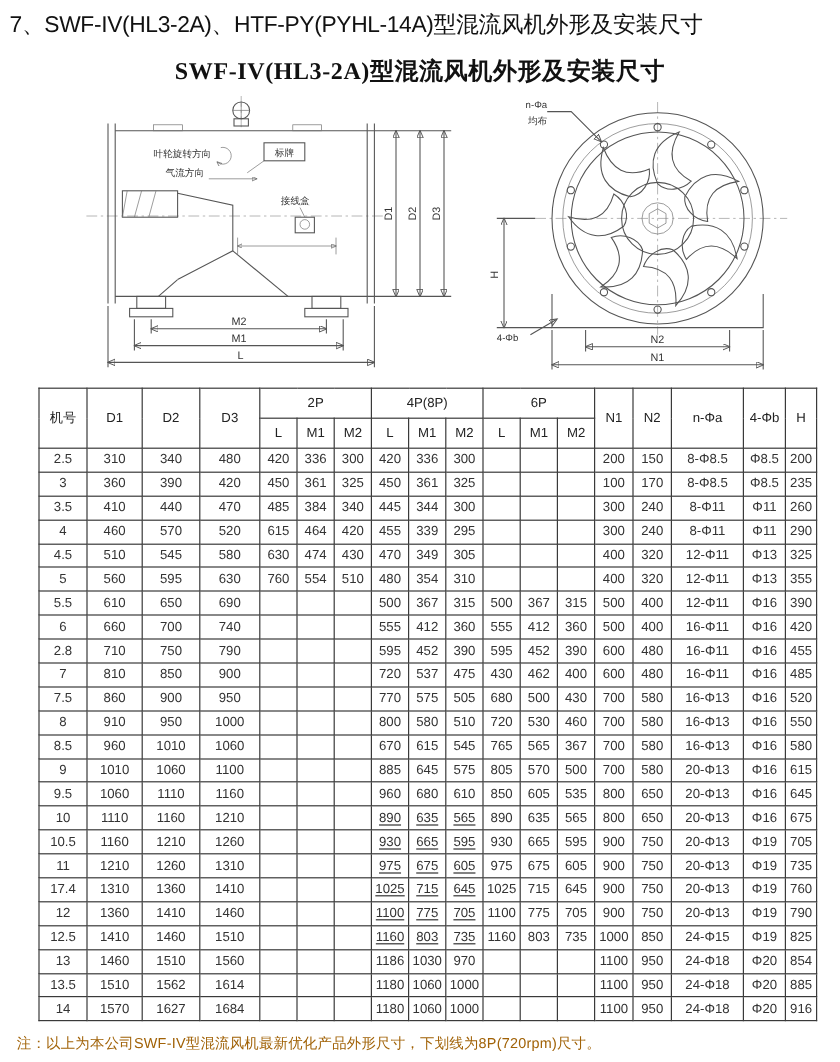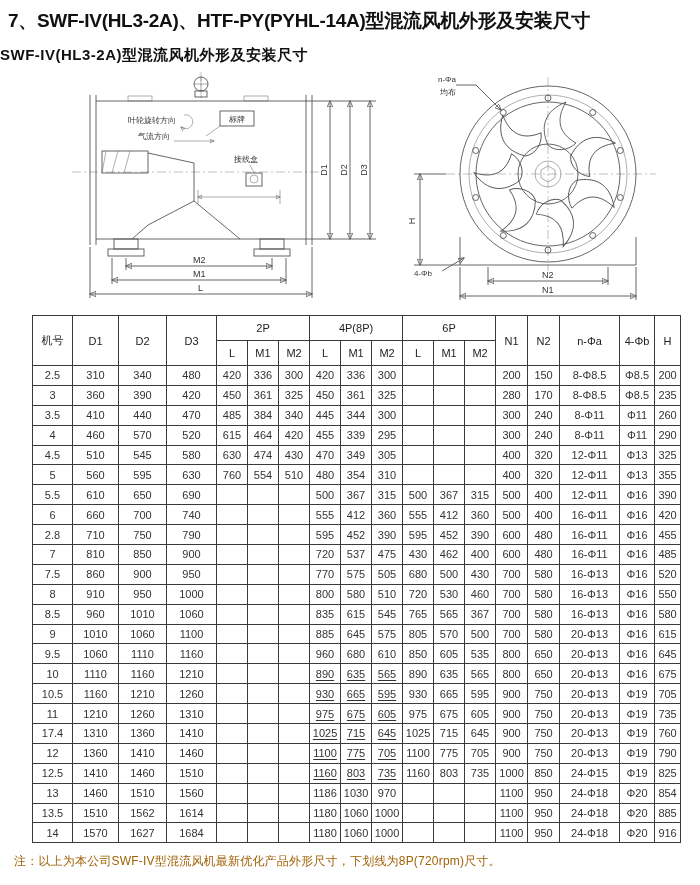--- a/index.html
+++ b/index.html
@@ -1,18 +1,18 @@
 <!DOCTYPE html>
 <html><head>
 <meta charset="utf-8">
 <style>
   html,body{margin:0;padding:0;background:#fff;}
   body{width:700px;height:885px;font-family:"Liberation Sans","DejaVu Sans",sans-serif;color:#111;overflow:hidden;}
-  .title{font-size:19px;font-weight:bold;padding:8px 4px 0 8px;white-space:nowrap;letter-spacing:-0.3px;}
-  .subtitle{font-size:15px;font-weight:bold;text-align:left;margin-top:12px;letter-spacing:0.5px;}
+  .title{font-size:19px;font-weight:normal;padding:8px 4px 0 8px;white-space:nowrap;letter-spacing:-0.3px;}
+  .subtitle{font-size:20px;font-weight:bold;text-align:center;margin-top:12px;letter-spacing:0.5px;font-family:Liberation Serif, serif;}
   .drawings{display:flex;align-items:flex-start;padding-left:68px;margin-top:4px;height:238px;}
   svg{display:block;}
   svg line,svg path,svg rect,svg circle,svg polyline,svg polygon{stroke:#555;stroke-width:0.9;fill:none;}
   svg .thin{stroke:#777;stroke-width:0.6;}
   svg .cl{stroke:#999;stroke-width:0.6;stroke-dasharray:9 3 2 3;}
   svg text{stroke:none;fill:#333;font-family:"Liberation Sans",sans-serif;}
   .dt{font-size:9px;}
   .ct{font-size:8px;}
   table{border-collapse:collapse;table-layout:fixed;width:648px;margin-left:32px;margin-top:8px;font-size:11px;color:#222;}
   th,td{border:1px solid #3a3a3a;text-align:center;vertical-align:middle;padding:0;overflow:hidden;white-space:nowrap;}
@@ -264,21 +264,21 @@
         <td>420</td>
         <td>450</td>
         <td>361</td>
         <td>325</td>
         <td>450</td>
         <td>361</td>
         <td>325</td>
         <td></td>
         <td></td>
         <td></td>
-        <td>280</td>
+        <td>100</td>
         <td>170</td>
         <td>8-Φ8.5</td>
         <td>Φ8.5</td>
         <td>235</td>
       </tr>
       <tr>
         <td>3.5</td>
         <td>410</td>
         <td>440</td>
         <td>470</td>
@@ -478,21 +478,21 @@
         <td>550</td>
       </tr>
       <tr>
         <td>8.5</td>
         <td>960</td>
         <td>1010</td>
         <td>1060</td>
         <td></td>
         <td></td>
         <td></td>
-        <td>835</td>
+        <td>670</td>
         <td>615</td>
         <td>545</td>
         <td>765</td>
         <td>565</td>
         <td>367</td>
         <td>700</td>
         <td>580</td>
         <td>16-Φ13</td>
         <td>Φ16</td>
         <td>580</td>

